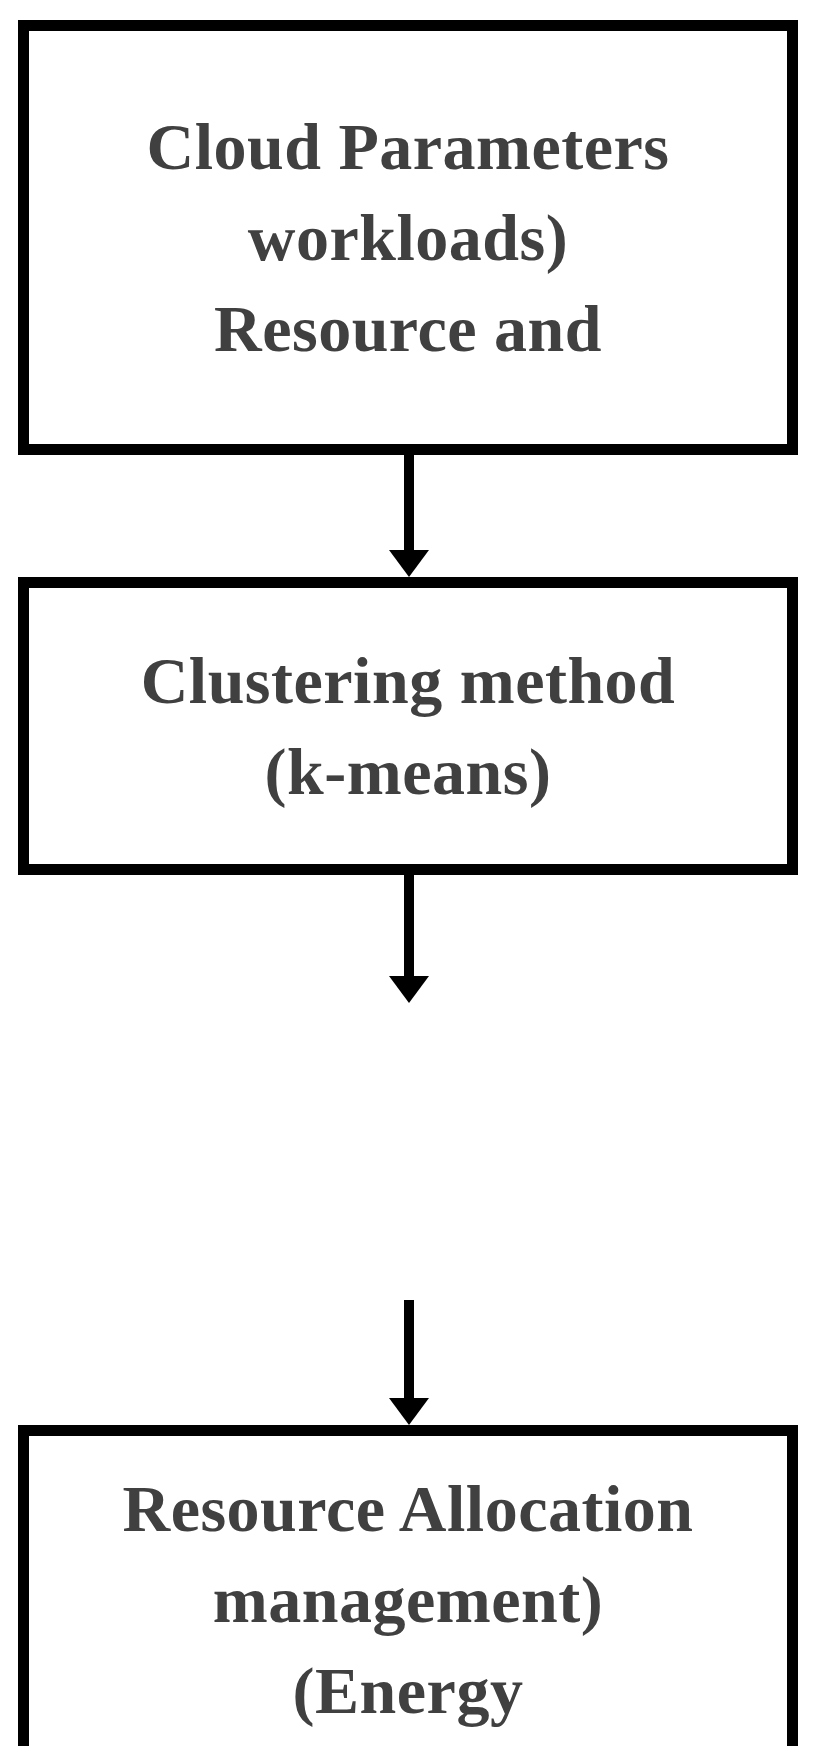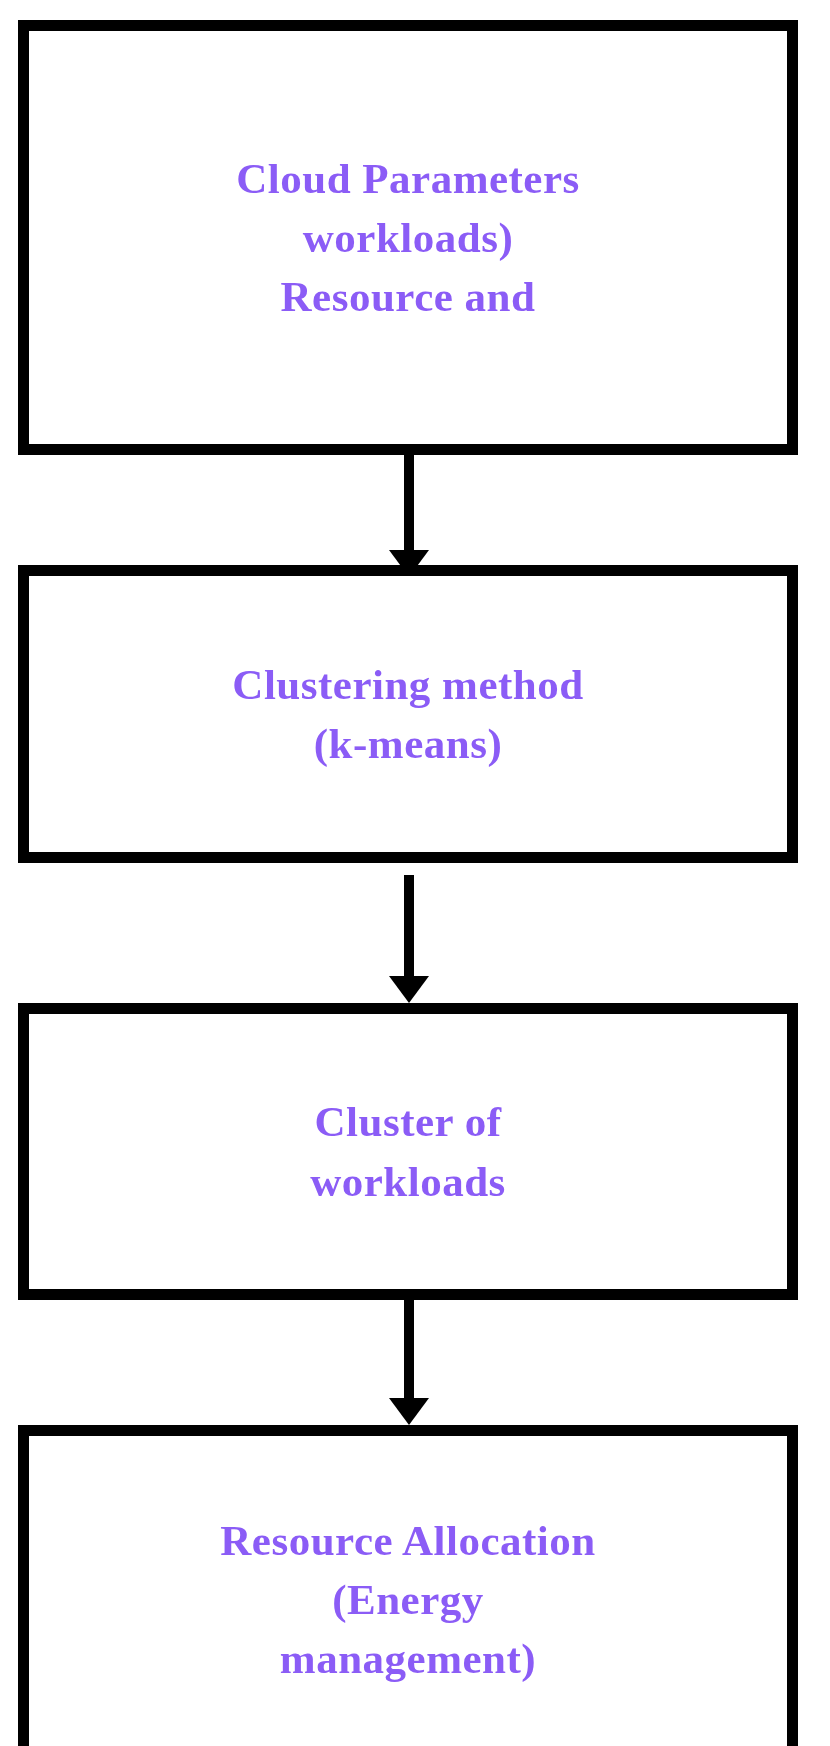--- a/index.html
+++ b/index.html
@@ -22,28 +22,28 @@
     box-sizing: border-box;
     border: 11px solid #000000;
     background: #ffffff;
     display: flex;
     align-items: center;
     justify-content: center;
   }
   .box-text {
     text-align: center;
     font-weight: bold;
-    color: #8b5cf6;
-    font-size: 43px;
+    color: #404040;
+    font-size: 66px;
     line-height: 1.38;
     letter-spacing: 0.5px;
     width: 100%;
   }
   #box-1 { top: 20px;   height: 435px; }
-  #box-2 { top: 565px;  height: 298px; }
+  #box-2 { top: 577px;  height: 298px; }
   #box-3 { top: 1003px; height: 297px; }
   #box-4 { top: 1425px; height: 349px; }
 
   .flow-arrow {
     position: absolute;
     left: 389px;           
     width: 40px;
     display: flex;
     flex-direction: column;
     align-items: center;
@@ -89,33 +89,27 @@
       <div>Clustering method</div>
       <div>(k-means)</div>
     </div>
   </div>
 
   <div class="flow-arrow" id="arrow-2">
     <div class="arrow-stem"></div>
     <div class="arrow-head"></div>
   </div>
 
-  <div class="flow-box" id="box-3">
-    <div class="box-text">
-      <div>Cluster of</div>
-      <div>workloads</div>
-    </div>
-  </div>
 
   <div class="flow-arrow" id="arrow-3">
     <div class="arrow-stem"></div>
     <div class="arrow-head"></div>
   </div>
 
   <div class="flow-box" id="box-4">
     <div class="box-text">
       <div>Resource Allocation</div>
+      <div>management)</div>
       <div>(Energy</div>
-      <div>management)</div>
     </div>
   </div>
 
 </div>
 
 </body></html>

